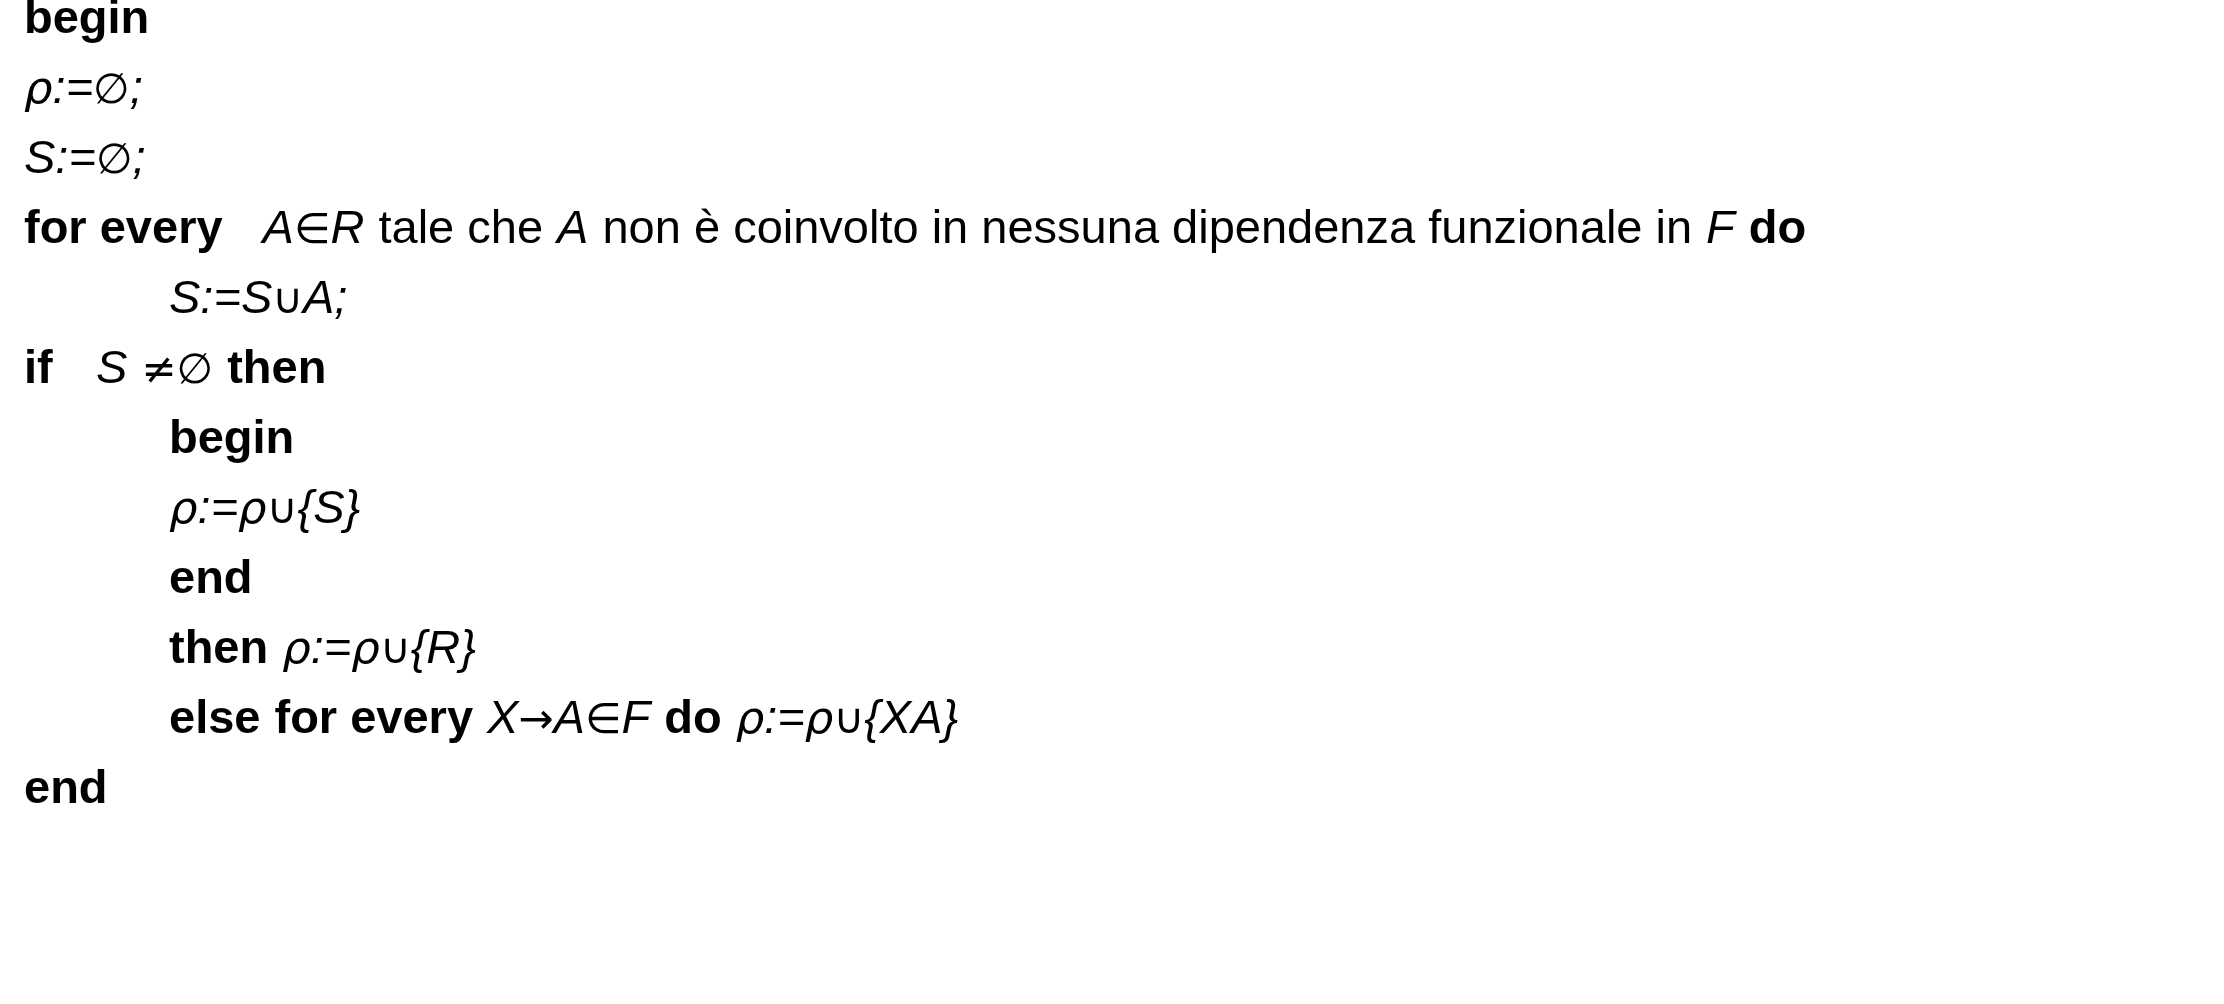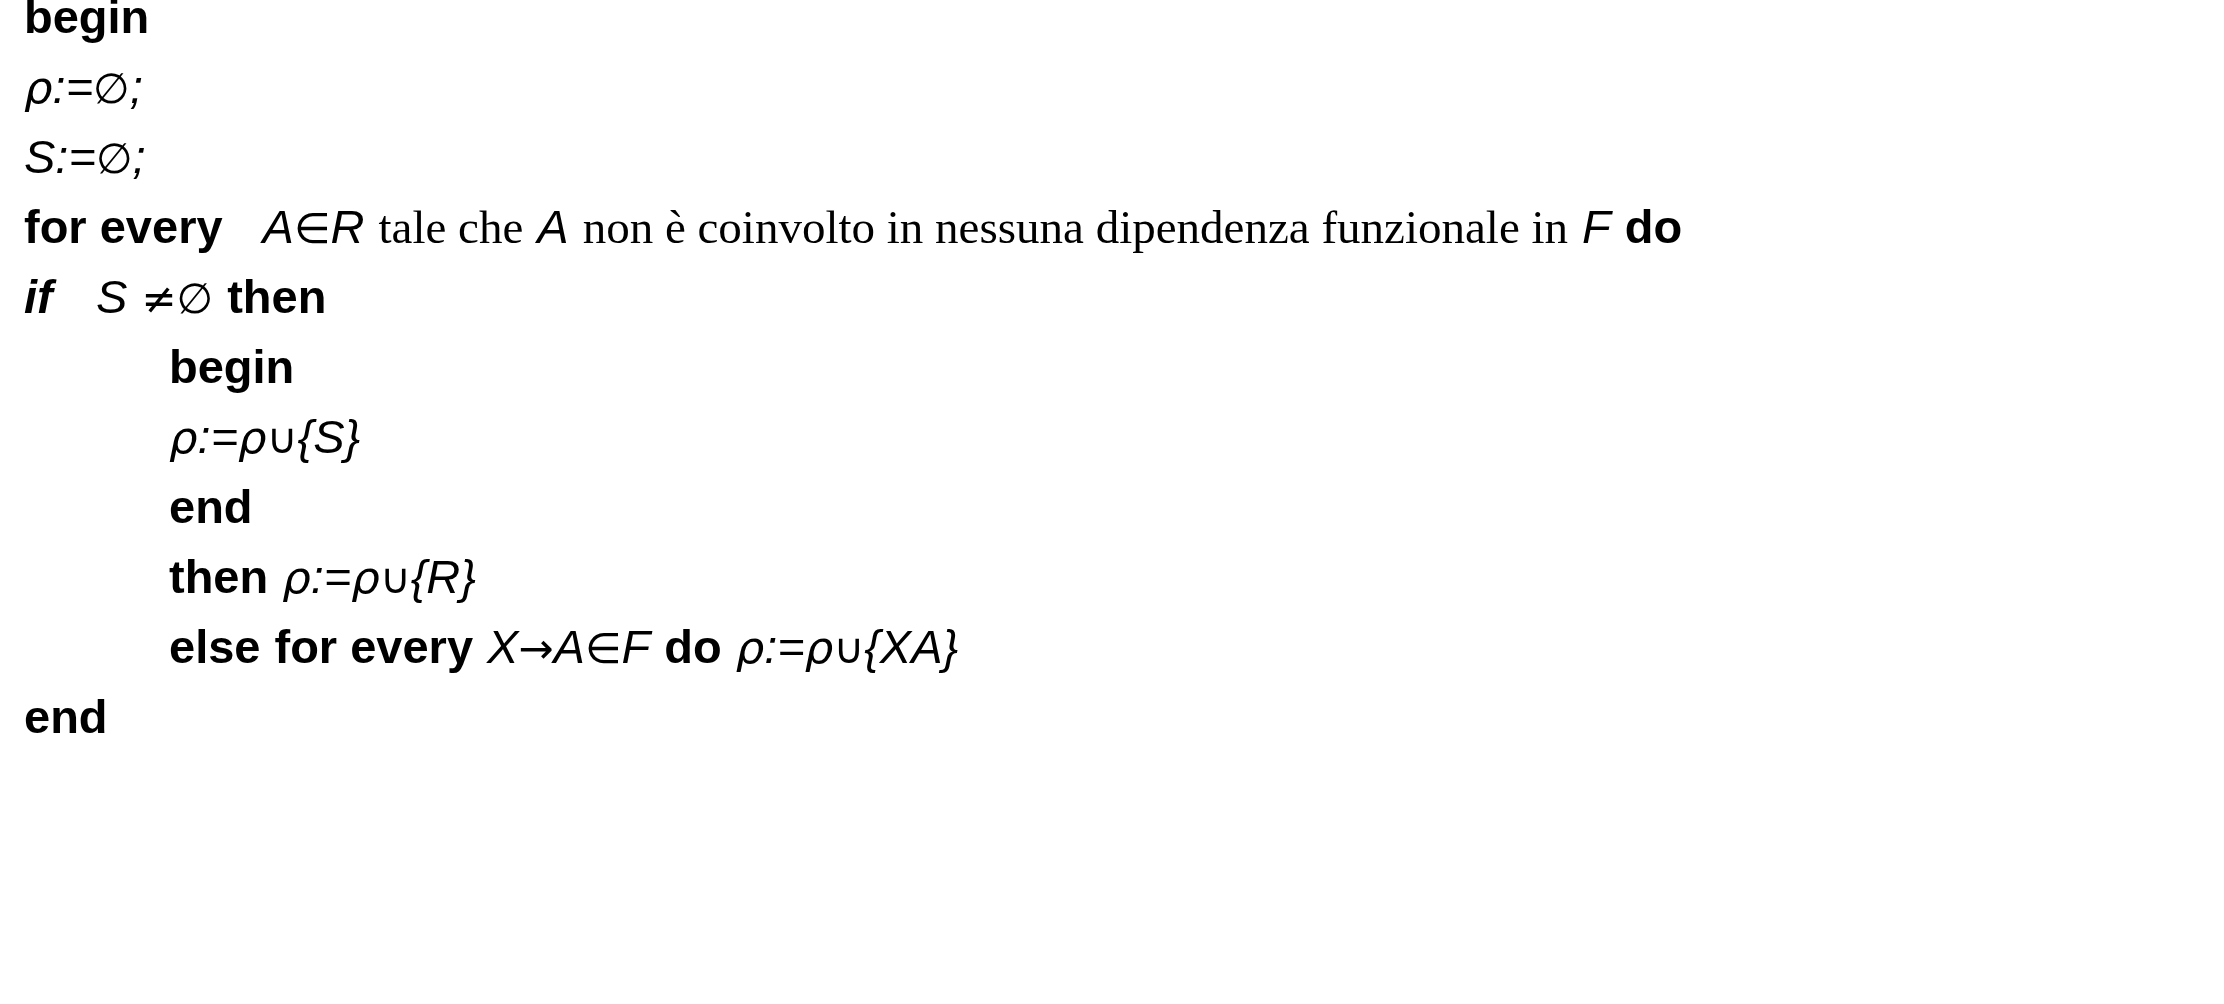--- a/index.html
+++ b/index.html
@@ -35,34 +35,33 @@
   }
   .kw {
     font-weight: bold;
     font-style: normal;
   }
   .it {
     font-style: italic;
   }
   .rm {
     font-style: normal;
-    font-family: Liberation Serif, serif;
   }
   .sym {
     font-style: normal;
     font-family: "DejaVu Sans", sans-serif;
     font-size: 42px;
   }
   .rho {
     font-style: italic;
     font-family: "DejaVu Sans", sans-serif;
     font-size: 45px;
   }
   .ind1 { display: inline-block; width: 145px; }
-  .ind-kw { display: inline-block; width: 72px; font-style: italic; }
+  .ind-kw { display: inline-block; width: 72px; }
   .gap-sm { display: inline-block; width: 40px; }
   .gap-xs { display: inline-block; width: 14px; }
 </style>
 </head>
 <body>
 
 <div class="page">
 
   <div class="algo">
 
@@ -75,20 +74,23 @@
     </div>
 
     <div class="line">
       <span class="it">S</span><span class="it">:=</span><span class="sym">∅</span><span class="it">;</span>
     </div>
 
     <div class="line">
       <span class="kw">for every</span><span class="gap-sm"></span><span class="it">A</span><span class="sym">∈</span><span class="it">R</span><span class="gap-xs"></span><span class="rm">tale che</span><span class="gap-xs"></span><span class="it">A</span><span class="gap-xs"></span><span class="rm">non è coinvolto in nessuna dipendenza funzionale in</span><span class="gap-xs"></span><span class="it">F</span><span class="gap-xs"></span><span class="kw">do</span>
     </div>
 
+    <div class="line">
+      <span class="ind1"></span><span class="it">S</span><span class="it">:=</span><span class="it">S</span><span class="sym">∪</span><span class="it">A</span><span class="it">;</span>
+    </div>
 
     <div class="line">
       <span class="kw ind-kw">if</span><span class="it">S</span><span class="gap-xs"></span><span class="sym">≠</span><span class="sym">∅</span><span class="gap-xs"></span><span class="kw">then</span>
     </div>
 
     <div class="line">
       <span class="ind1"></span><span class="kw">begin</span>
     </div>
 
 

